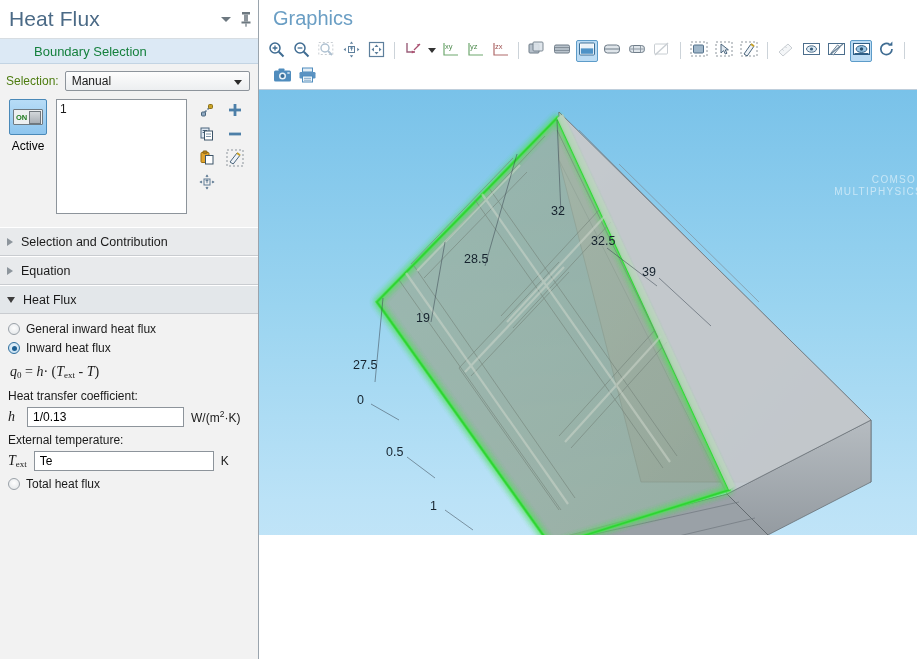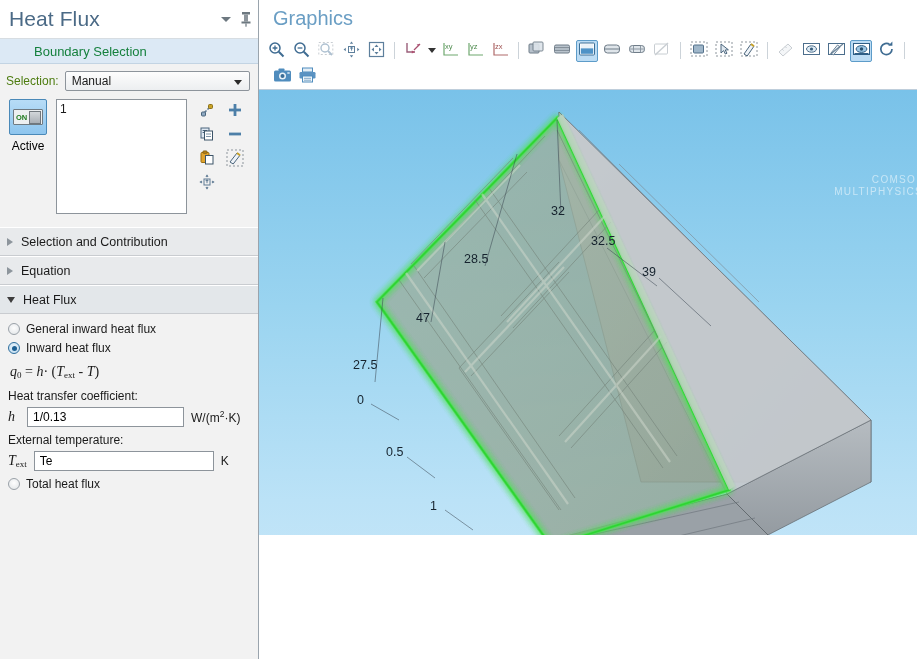--- a/index.html
+++ b/index.html
@@ -769,21 +769,21 @@
           <path d="M224,478 L252,498"></path>
           <path d="M268,536 L296,556"></path>
         </g>
       </svg>
 
       <div>
         <span class="dim-label" style="left:292px; top:114px;">32</span>
         <span class="dim-label" style="left:332px; top:144px;">32.5</span>
         <span class="dim-label" style="left:383px; top:175px;">39</span>
         <span class="dim-label" style="left:205px; top:162px;">28.5</span>
-        <span class="dim-label" style="left:157px; top:221px;">47</span>
+        <span class="dim-label" style="left:157px; top:221px;">19</span>
         <span class="dim-label" style="left:94px;  top:268px;">27.5</span>
         <span class="dim-label" style="left:98px;  top:303px;">0</span>
         <span class="dim-label" style="left:127px; top:355px;">0.5</span>
         <span class="dim-label" style="left:171px; top:409px;">1</span>
         <span class="dim-label" style="left:203px; top:466px;">1.7</span>
         <span class="dim-label" style="left:250px; top:524px;">2</span>
       </div>
 
       <div class="watermark">
         <div>COMSOL</div>

